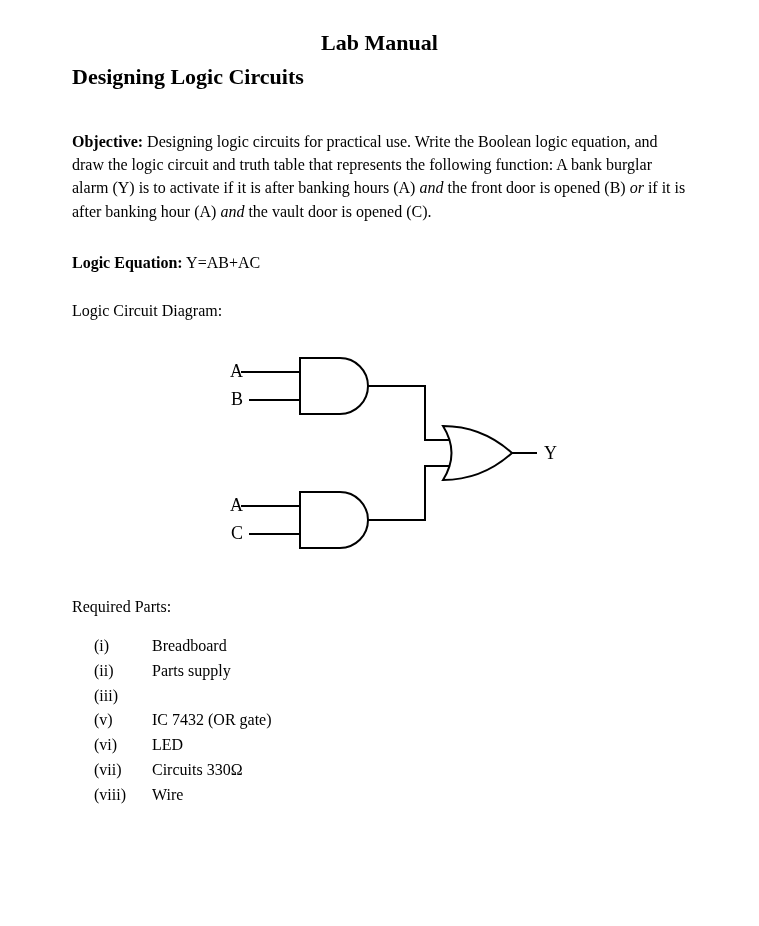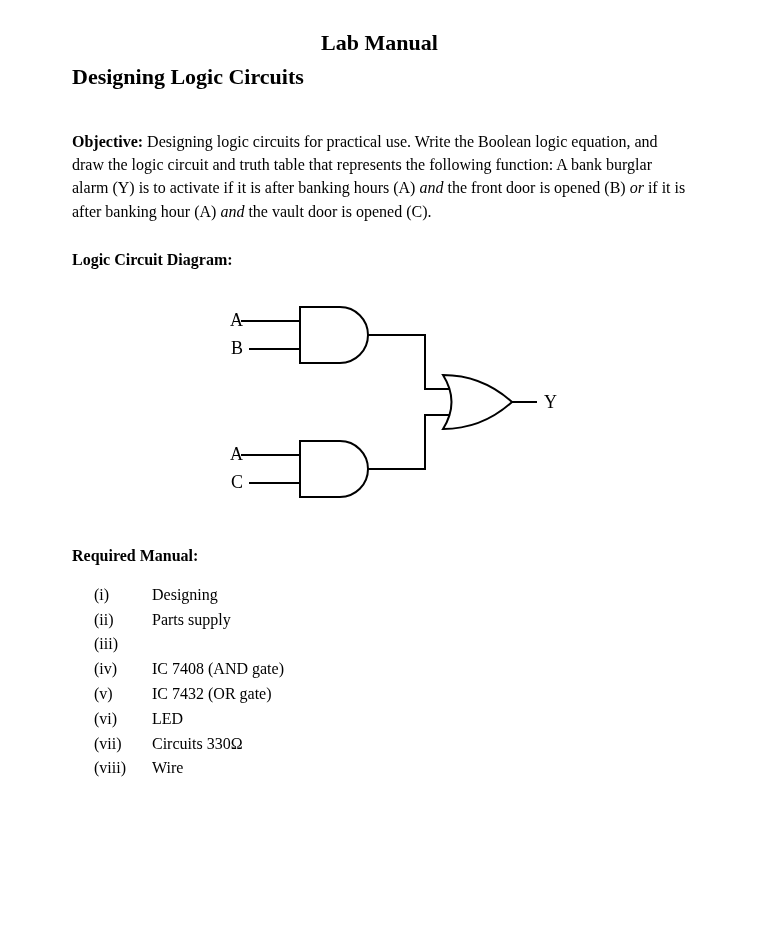--- a/index.html
+++ b/index.html
@@ -35,21 +35,21 @@
     }
     .label {
       font-weight: bold;
     }
     .italic {
       font-style: italic;
       margin-top: 33px;
     }
     .section-title {
       font-size: 16px;
-      font-weight: bold;
+      font-weight: normal;
       margin: 8px 0 18px 0;
     }
     .diagram-wrap {
       display: flex;
       justify-content: center;
       margin: 10px 0 30px 0;
     }
     svg.logic {
       display: block;
     }
@@ -73,20 +73,23 @@
 
 <div class="page">
 
   <h1>Lab Manual</h1>
   <h2>Designing Logic Circuits</h2>
 
   <p class="para">
     <span class="label">Objective:</span><span> Designing logic circuits for practical use. Write the Boolean logic equation, and draw the logic circuit and truth table that represents the following function: A bank burglar alarm (Y) is to activate if it is after banking hours (A) </span><span class="italic">and</span><span> the front door is opened (B) </span><span class="italic">or</span><span> if it is after banking hour (A) </span><span class="italic">and</span><span> the vault door is opened (C).</span>
   </p>
 
+  <p class="para">
+    <span class="label">Logic Equation:</span><span> Y=AB+AC</span>
+  </p>
 
   <p class="section-title">Logic Circuit Diagram:</p>
 
   <div class="diagram-wrap">
     <svg class="logic" width="360" height="230" viewBox="0 0 360 230">
       <g stroke="#000" stroke-width="2" fill="none" stroke-linecap="square">
 
         <path d="M100,20 L140,20 A28,28 0 0 1 140,76 L100,76 Z"></path>
 
         <line x1="50" y1="34" x2="100" y2="34"></line>
@@ -118,37 +121,33 @@
       </g>
 
       <text x="30" y="39" font-family="Times New Roman" font-size="18" fill="#000">A</text>
       <text x="31" y="67" font-family="Times New Roman" font-size="18" fill="#000">B</text>
       <text x="30" y="173" font-family="Times New Roman" font-size="18" fill="#000">A</text>
       <text x="31" y="201" font-family="Times New Roman" font-size="18" fill="#000">C</text>
       <text x="344" y="121" font-family="Times New Roman" font-size="18" fill="#000">Y</text>
     </svg>
   </div>
 
-  <p class="section-title">Required Manual:</p>
+  <p class="section-title">Required Parts:</p>
 
   <ul class="parts-list">
     <li>
       <span class="roman">(i)</span>
-      <span>Designing</span>
+      <span>Breadboard</span>
     </li>
     <li>
       <span class="roman">(ii)</span>
       <span>Parts supply</span>
     </li>
     <li>
       <span class="roman">(iii)</span>
-    </li>
-    <li>
-      <span class="roman">(iv)</span>
-      <span>IC 7408 (AND gate)</span>
     </li>
     <li>
       <span class="roman">(v)</span>
       <span>IC 7432 (OR gate)</span>
     </li>
     <li>
       <span class="roman">(vi)</span>
       <span>LED</span>
     </li>
     <li>

